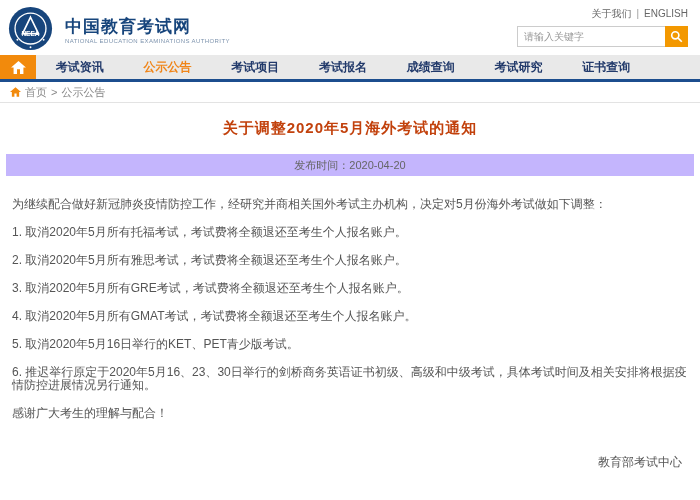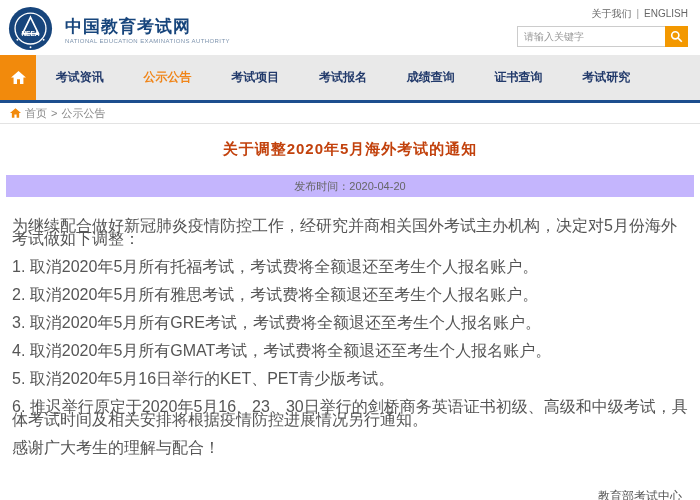--- a/index.html
+++ b/index.html
@@ -17,41 +17,41 @@
   .top-links a { color: #666; text-decoration: none; cursor: pointer; }
   .top-links .sep { margin: 0 5px; color: #999; }
   .search { position: absolute; right: 12px; top: 26px; display: flex; }
   .search input { width: 148px; height: 21px; border: 1px solid #ccc; border-right: none;
     font-size: 10px; color: #555; padding: 4px 6px; outline: none; }
   .search input::placeholder { color: #999; }
   .search button { width: 23px; height: 21px; background: #f39800; border: none; cursor: pointer;
     display: flex; align-items: center; justify-content: center; }
 
   
-  .nav { height: 48px; background: #e9e9e9; border-bottom: 3px solid #1c4e8e;
+  .nav { height: 27px; background: #e9e9e9; border-bottom: 3px solid #1c4e8e;
     display: flex; align-items: stretch; padding-right: 50px; }
   .nav-home { width: 36px; background: #f28a0c; display: flex; align-items: center;
     justify-content: center; cursor: pointer; }
   .nav-item { flex: 1; display: flex; align-items: center; justify-content: center;
     font-size: 12px; font-weight: 700; color: #223a6b; cursor: pointer; }
   .nav-item.active { color: #f08519; }
 
   
   .breadcrumb { height: 21px; display: flex; align-items: center; padding-left: 10px;
     font-size: 11px; color: #888; border-bottom: 1px solid #e3e3e3; }
   .breadcrumb svg { margin-right: 4px; }
   .breadcrumb .crumb { cursor: pointer; }
   .breadcrumb .bc-sep { margin: 0 4px; }
 
   
   .article-title { text-align: center; font-size: 15px; color: #c2410c; margin-top: 16px;
     letter-spacing: 1px; }
   .date-bar { margin: 16px 6px 0 6px; height: 22px; line-height: 22px; background: #c4b5fd;
     text-align: center; font-size: 11px; color: #666; }
-  .content { padding: 22px 12px 0 12px; font-size: 16px; color: #555; }
+  .content { padding: 22px 12px 0 12px; font-size: 12px; color: #555; }
   .content p { margin-bottom: 15px; line-height: 13px; }
   .signature { margin-top: 34px; text-align: right; padding-right: 18px; font-size: 12px; color: #555; }
   .signature .sig-line { margin-bottom: 2px; }
 </style>
 </head>
 <body>
 
 <div class="header">
   <div class="brand">
     <svg class="logo" viewBox="0 0 48 48">
@@ -86,22 +86,22 @@
   <div class="nav-home">
     <svg width="15" height="13" viewBox="0 0 16 14">
       <path d="M8 0 L16 7 H13.3 V14 H9.6 V9 H6.4 V14 H2.7 V7 H0 Z" fill="#ffffff"></path>
     </svg>
   </div>
   <div class="nav-item">考试资讯</div>
   <div class="nav-item active">公示公告</div>
   <div class="nav-item">考试项目</div>
   <div class="nav-item">考试报名</div>
   <div class="nav-item">成绩查询</div>
+  <div class="nav-item">考试研究</div>
   <div class="nav-item">证书查询</div>
-  <div class="nav-item">考试研究</div>
 </div>
 
 <div class="breadcrumb">
   <svg width="11" height="10" viewBox="0 0 16 14">
     <path d="M8 0 L16 7 H13.3 V14 H9.6 V9 H6.4 V14 H2.7 V7 H0 Z" fill="#f28a0c"></path>
   </svg>
   <span class="crumb">首页</span>
   <span class="bc-sep">&gt;</span>
   <span class="crumb">公示公告</span>
 </div>

